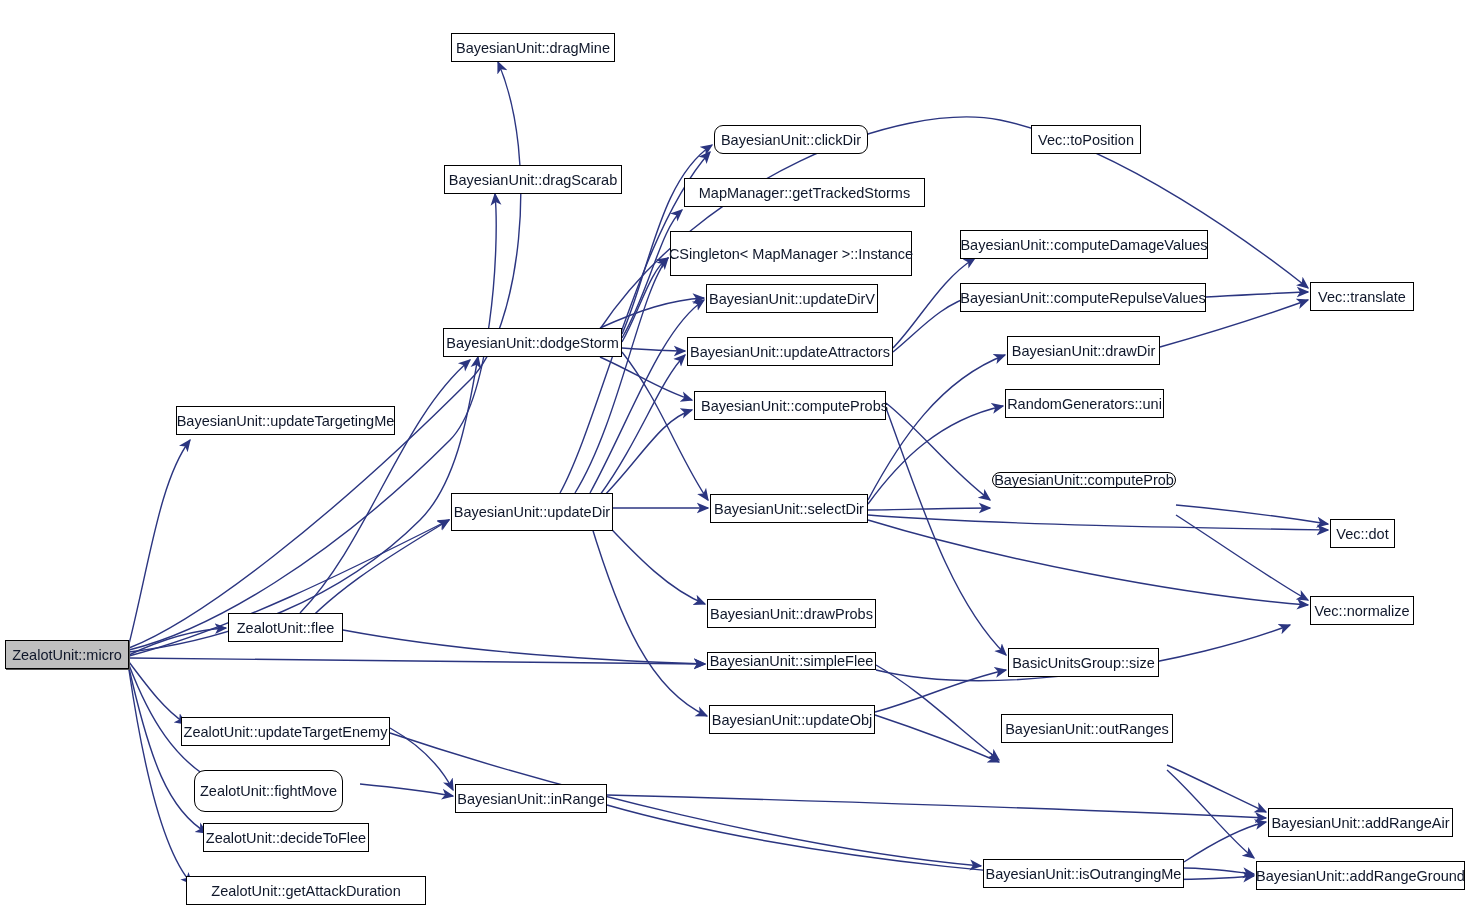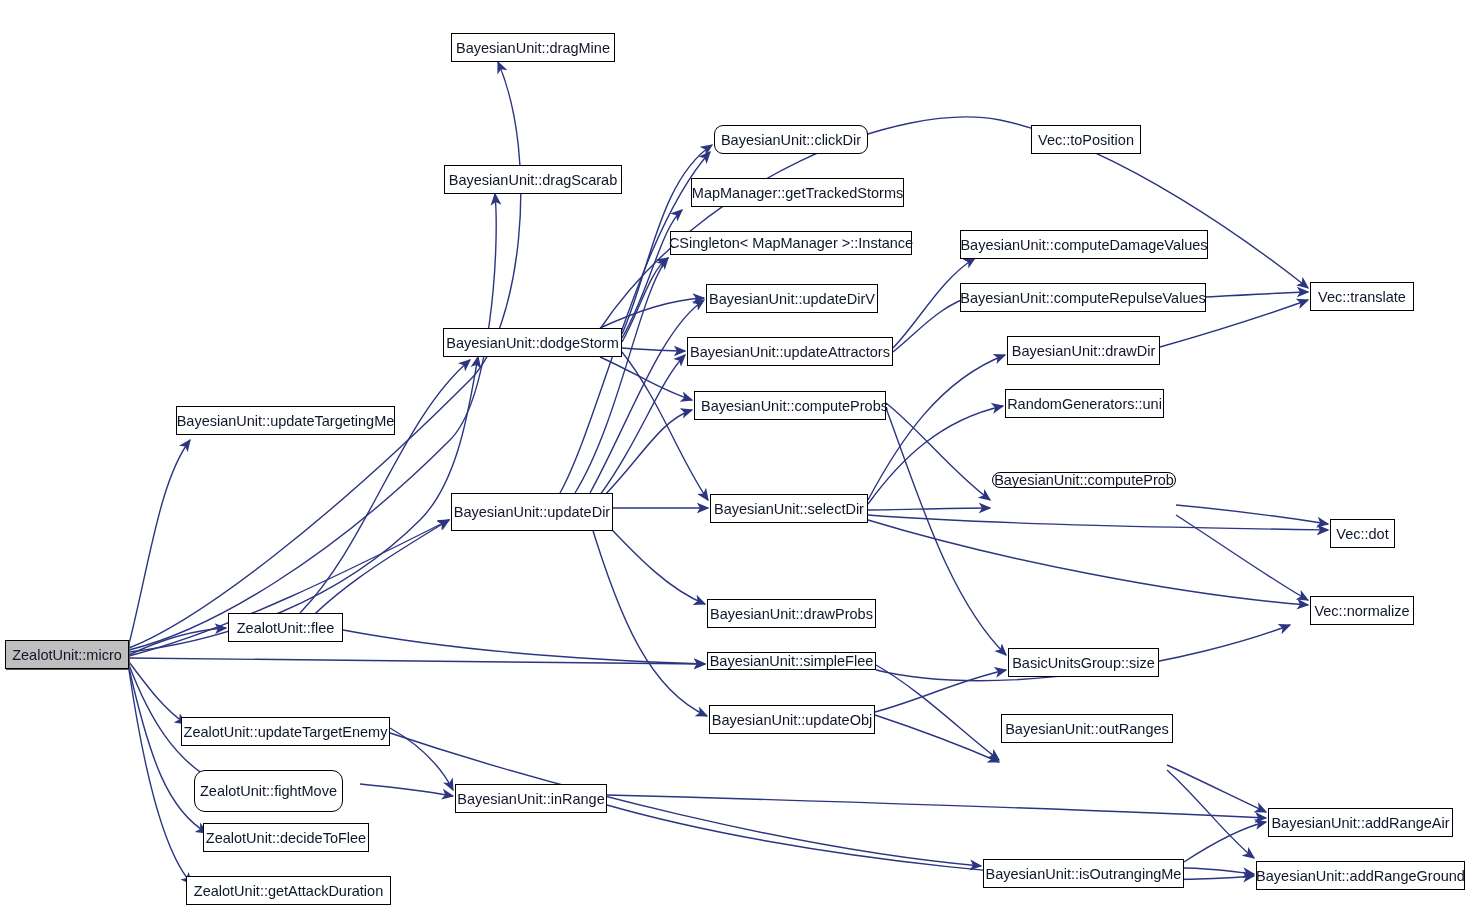--- a/index.html
+++ b/index.html
@@ -136,33 +136,33 @@
       </div>
       <div class="node" style="left: 181px; top: 717px; width: 209px; height: 29px;">
         <span class="node-label">ZealotUnit::updateTargetEnemy</span>
       </div>
       <div class="node" style="left: 194px; top: 770px; width: 149px; height: 42px; border-radius: 11px;">
         <span class="node-label">ZealotUnit::fightMove</span>
       </div>
       <div class="node" style="left: 203px; top: 823px; width: 166px; height: 29px;">
         <span class="node-label">ZealotUnit::decideToFlee</span>
       </div>
-      <div class="node" style="left: 186px; top: 876px; width: 205px; height: 29px;">
+      <div class="node" style="left: 186px; top: 876px; width: 240px; height: 29px;">
         <span class="node-label">ZealotUnit::getAttackDuration</span>
       </div>
       <div class="node" style="left: 455px; top: 784px; width: 152px; height: 29px;">
         <span class="node-label">BayesianUnit::inRange</span>
       </div>
       <div class="node" style="left: 714px; top: 125px; width: 154px; height: 29px; border-radius: 9px;">
         <span class="node-label">BayesianUnit::clickDir</span>
       </div>
-      <div class="node" style="left: 684px; top: 178px; width: 213px; height: 29px; margin-left: 7px;">
+      <div class="node" style="left: 684px; top: 178px; width: 241px; height: 29px;">
         <span class="node-label">MapManager::getTrackedStorms</span>
       </div>
-      <div class="node" style="left: 670px; top: 231px; width: 242px; height: 24px;">
+      <div class="node" style="left: 670px; top: 231px; width: 242px; height: 45px;">
         <span class="node-label">CSingleton&lt; MapManager &gt;::Instance</span>
       </div>
       <div class="node" style="left: 706px; top: 284px; width: 172px; height: 29px;">
         <span class="node-label">BayesianUnit::updateDirV</span>
       </div>
       <div class="node" style="left: 687px; top: 337px; width: 206px; height: 29px;">
         <span class="node-label">BayesianUnit::updateAttractors</span>
       </div>
       <div class="node" style="left: 694px; top: 391px; width: 192px; height: 29px; padding-left: 9px;">
         <span class="node-label">BayesianUnit::computeProbs</span>

